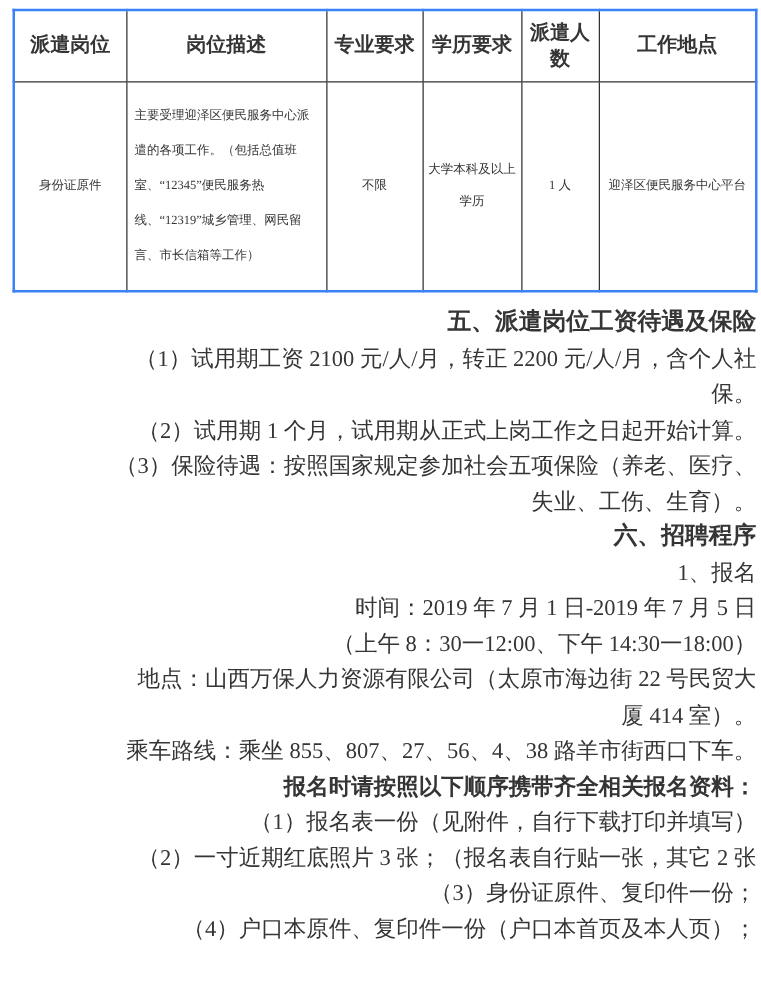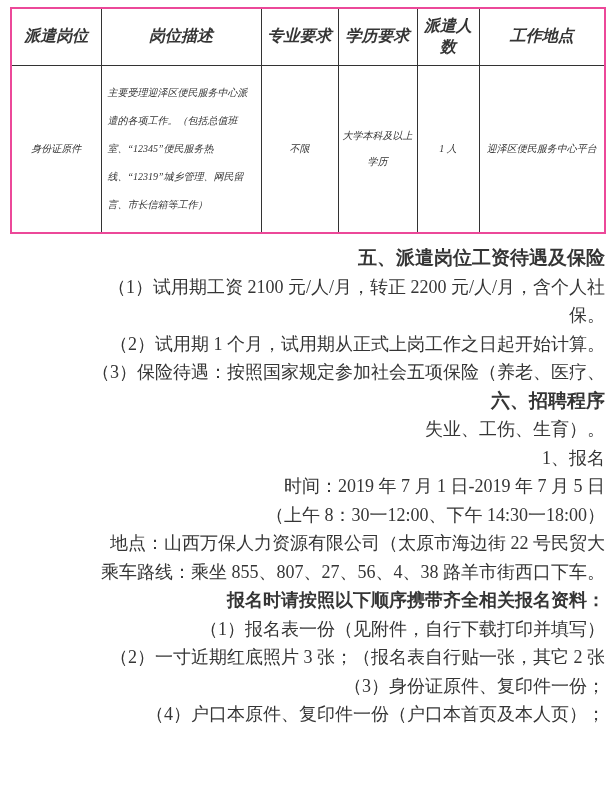--- a/index.html
+++ b/index.html
@@ -16,22 +16,21 @@
     box-sizing: border-box;
     width: 609px;
     height: 801px;
     padding: 7px 4px 0 10px;
   }
   
   table.position-table {
     border-collapse: collapse;
     table-layout: fixed;
     width: 594px;
-    border: 2px solid #ec4899;
-    font-style: italic;
+    border: 2px solid #3b82f6;
   }
   table.position-table th,
   table.position-table td {
     border: 1px solid #333333;
     box-sizing: border-box;
     overflow: hidden;
   }
   table.position-table th {
     height: 57px;
     font-size: 16px;
@@ -116,26 +115,27 @@
       </tr>
     </tbody>
   </table>
 
   <div class="body-text" id="body-lines">
       <div class="line heading">五、派遣岗位工资待遇及保险</div>
       <div class="line indent">（1）试用期工资 2100 元/人/月，转正 2200 元/人/月，含个人社</div>
       <div class="line flush">保。</div>
       <div class="line indent">（2）试用期 1 个月，试用期从正式上岗工作之日起开始计算。</div>
       <div class="line indent">（3）保险待遇：按照国家规定参加社会五项保险（养老、医疗、</div>
+      <div class="line flush">失业、工伤、生育）。</div>
       <div class="line heading">六、招聘程序</div>
-      <div class="line flush">失业、工伤、生育）。</div>
       <div class="line indent">1、报名</div>
       <div class="line indent">时间：2019 年 7 月 1 日-2019 年 7 月 5 日</div>
       <div class="line indent">（上午 8：30一12:00、下午 14:30一18:00）</div>
       <div class="line indent">地点：山西万保人力资源有限公司（太原市海边街 22 号民贸大</div>
+      <div class="line flush">厦 414 室）。</div>
       <div class="line indent">乘车路线：乘坐 855、807、27、56、4、38 路羊市街西口下车。</div>
       <div class="line bold-indent">报名时请按照以下顺序携带齐全相关报名资料：</div>
       <div class="line indent">（1）报名表一份（见附件，自行下载打印并填写）</div>
       <div class="line indent">（2）一寸近期红底照片 3 张；（报名表自行贴一张，其它 2 张</div>
       <div class="line indent">（3）身份证原件、复印件一份；</div>
       <div class="line indent">（4）户口本原件、复印件一份（户口本首页及本人页）；</div>
     </div>
 
 </div>
 

